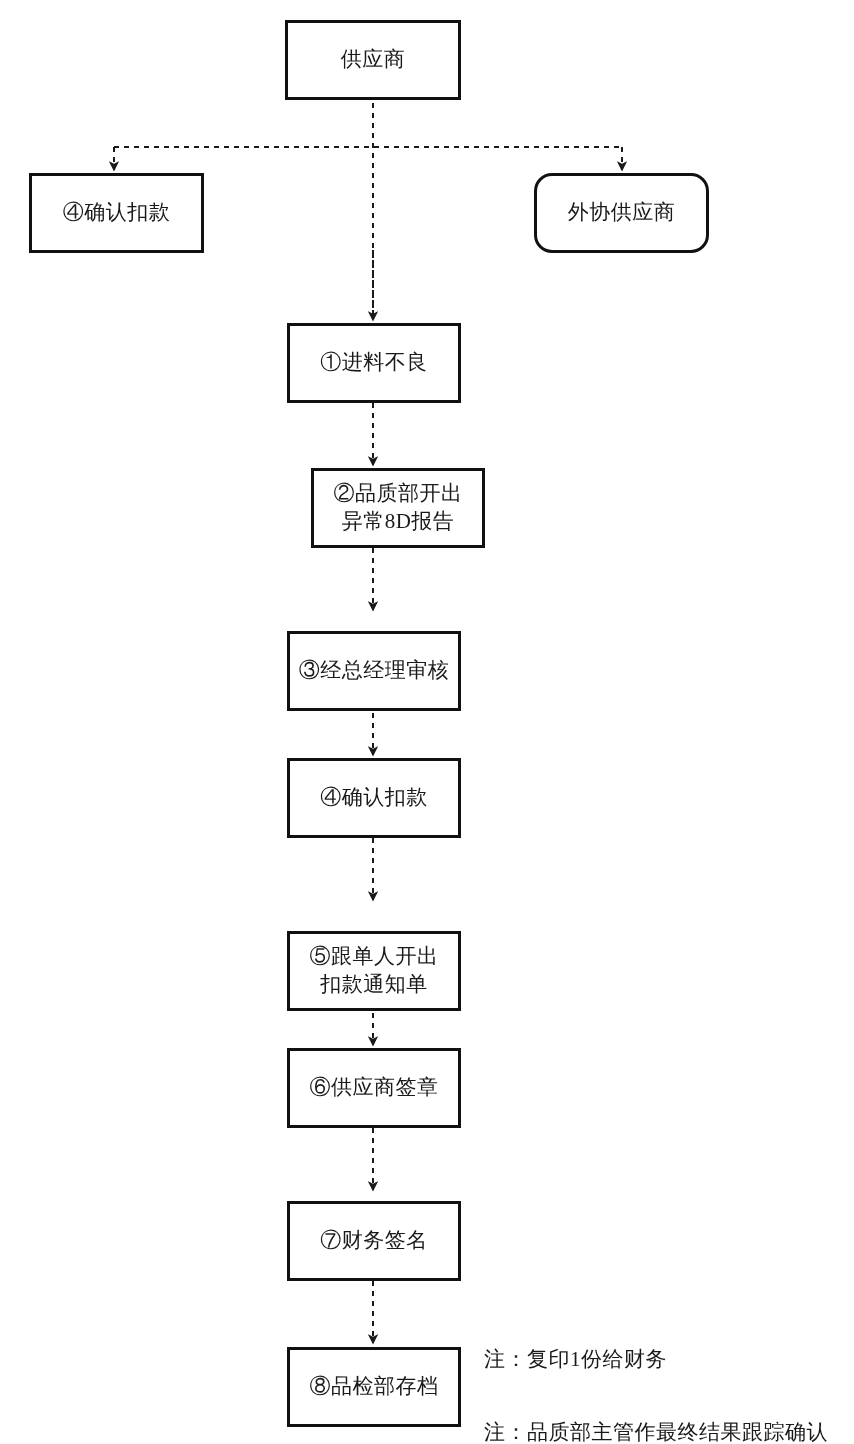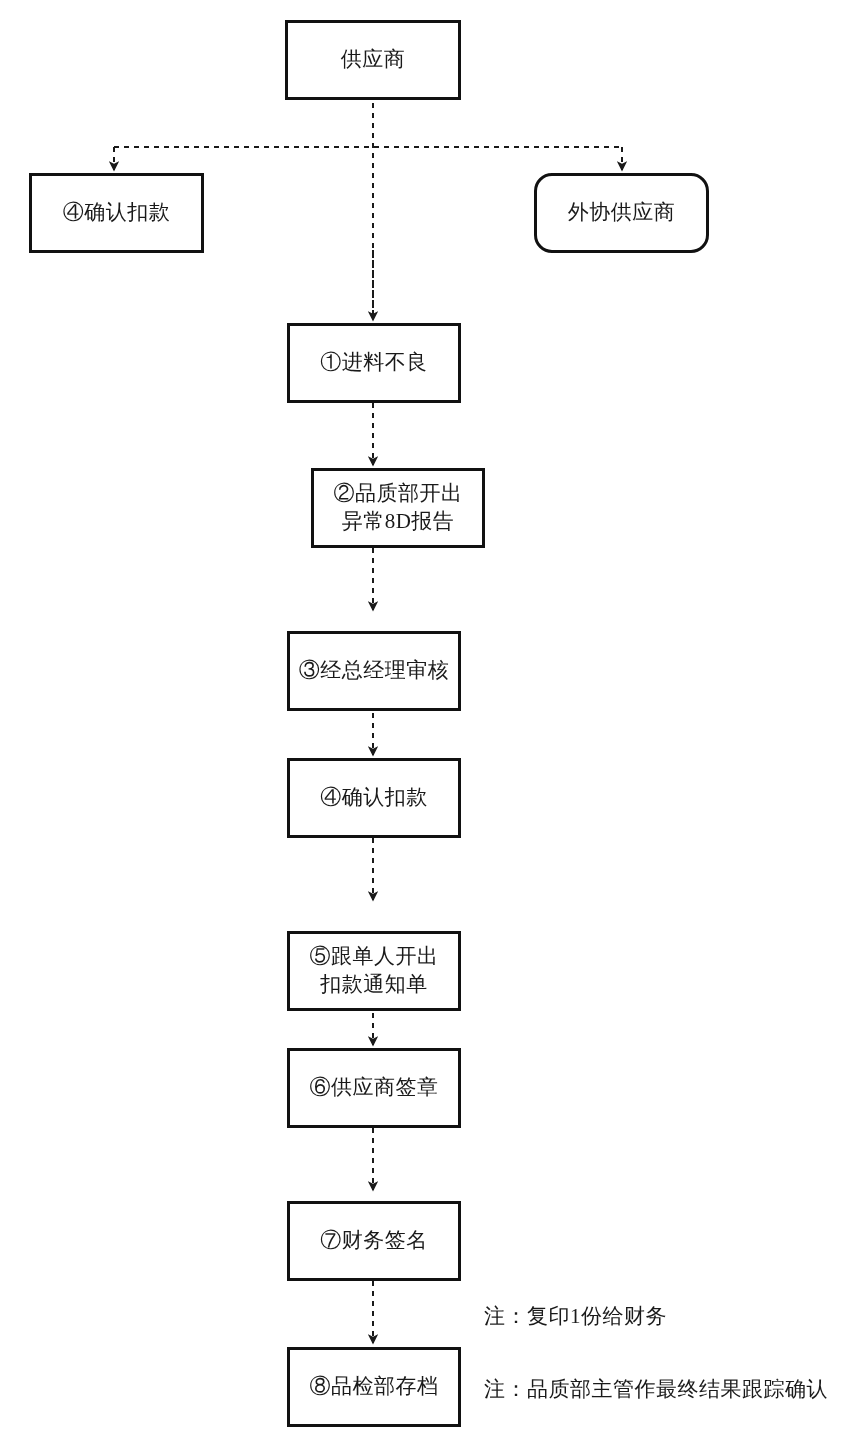--- a/index.html
+++ b/index.html
@@ -30,20 +30,21 @@
     letter-spacing: 0.5px;
     white-space: pre-line;
   }
   .note {
     position: absolute;
     color: #1a1a1a;
     font-size: 21px;
     line-height: 1.3;
     white-space: nowrap;
     letter-spacing: 0.5px;
+    margin-top: 43px;
   }
   svg.edges {
     position: absolute;
     left: 0;
     top: 0;
     width: 854px;
     height: 1444px;
     pointer-events: none;
   }
 </style>

